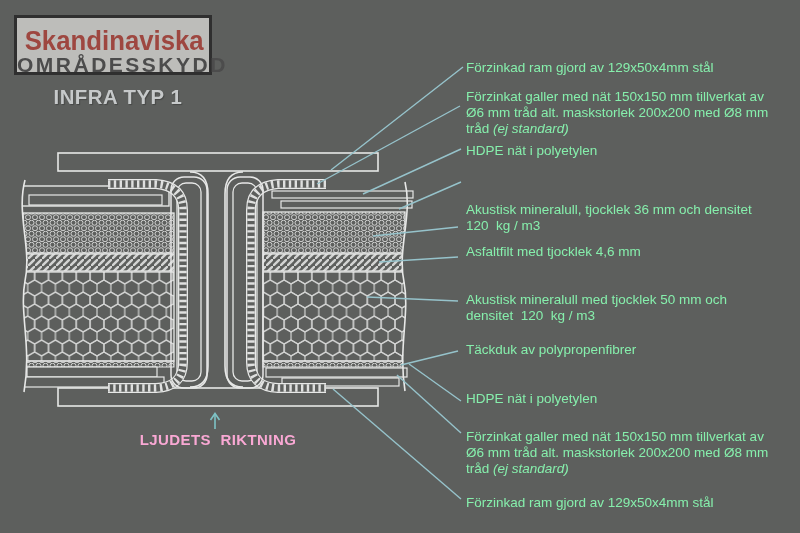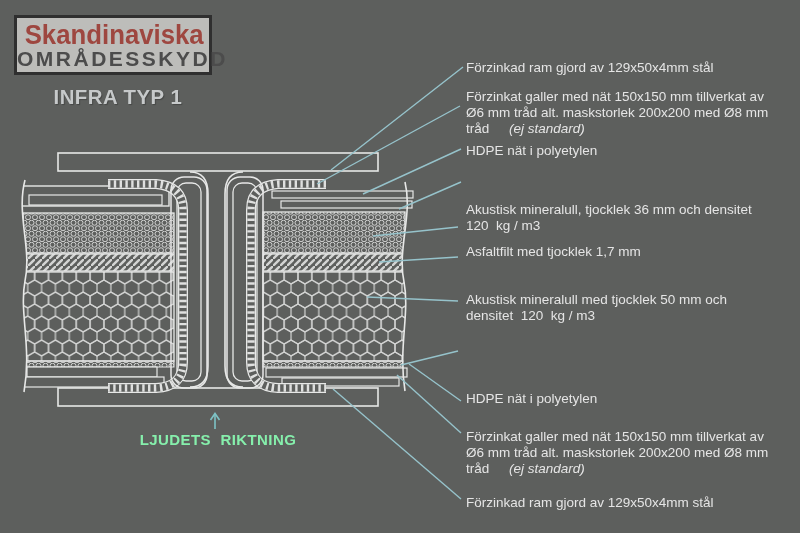--- a/index.html
+++ b/index.html
@@ -1,32 +1,32 @@
 <!DOCTYPE html>
 <html><head>
 <meta charset="utf-8">
 <style>
   html,body{margin:0;padding:0;background:#5d5f5d;}
   #stage{position:relative;width:800px;height:533px;background:#5d5f5d;overflow:hidden;
          font-family:"Liberation Sans",sans-serif;}
   svg{position:absolute;left:0;top:0;}
   .logo-box{position:absolute;left:14px;top:15px;width:198px;height:60px;box-sizing:border-box;
-            background:#bdbdba;border:3px solid #2f2f2f;text-align:center;padding-top:2px;}
+            background:#bdbdba;border:3px solid #2f2f2f;text-align:center;padding-top:8px;}
   .logo-main{font-size:28px;font-weight:bold;color:#9e4740;line-height:30px;
              transform:scaleX(.92);transform-origin:center;white-space:nowrap;}
   .logo-sub{font-size:21px;font-weight:bold;color:#4c4c4c;letter-spacing:2.5px;line-height:18px;
             white-space:nowrap;}
   .page-title{position:absolute;left:50px;top:85px;width:140px;text-align:center;
               font-size:21px;font-weight:bold;color:#c6c9ca;letter-spacing:.5px;
               transform:scaleX(.97);transform-origin:left;text-shadow:1px 1px 1px rgba(0,0,0,.25);}
   .callout{position:absolute;left:466px;width:326px;font-size:13.5px;line-height:16px;
-           color:#e5e5e5;white-space:pre-wrap;}
-  .callout .note{font-style:italic;margin-left:16px;}
+           color:#86efac;white-space:pre-wrap;}
+  .callout .note{font-style:italic;}
   .direction-label{position:absolute;left:118px;top:431px;width:200px;text-align:center;
-                   font-size:15px;font-weight:bold;color:#86efac;letter-spacing:.4px;
+                   font-size:15px;font-weight:bold;color:#f9a8d4;letter-spacing:.4px;
                    word-spacing:5px;white-space:nowrap;}
 </style>
 </head>
 <body>
 
 <div id="stage">
 
   <svg width="800" height="533" viewBox="0 0 800 533">
     <defs>
       <pattern id="dots" width="7" height="11" patternUnits="userSpaceOnUse">
@@ -128,22 +128,23 @@
 
   <div class="direction-label">LJUDETS RIKTNING</div>
 
   <div class="callout" style="top:60px"><span>Förzinkad ram gjord av 129x50x4mm stål</span> <span class="note"></span></div>
   <div class="callout" style="top:89px"><span>Förzinkat galler med nät 150x150 mm tillverkat av
 Ø6 mm tråd alt. maskstorlek 200x200 med Ø8 mm
 tråd</span> <span class="note">(ej standard)</span></div>
   <div class="callout" style="top:143px"><span>HDPE nät i polyetylen</span> <span class="note"></span></div>
   <div class="callout" style="top:202px"><span>Akustisk mineralull, tjocklek 36 mm och densitet
 120  kg / m3</span> <span class="note"></span></div>
-  <div class="callout" style="top:244px"><span>Asfaltfilt med tjocklek 1,7 mm</span> <span class="note"></span></div>
+  <div class="callout" style="top:244px"><span>Asfaltfilt med tjocklek 4,6 mm</span> <span class="note"></span></div>
   <div class="callout" style="top:292px"><span>Akustisk mineralull med tjocklek 50 mm och
 densitet  120  kg / m3</span> <span class="note"></span></div>
+  <div class="callout" style="top:342px"><span>Täckduk av polypropenfibrer</span> <span class="note"></span></div>
   <div class="callout" style="top:391px"><span>HDPE nät i polyetylen</span> <span class="note"></span></div>
   <div class="callout" style="top:429px"><span>Förzinkat galler med nät 150x150 mm tillverkat av
 Ø6 mm tråd alt. maskstorlek 200x200 med Ø8 mm
 tråd</span> <span class="note">(ej standard)</span></div>
   <div class="callout" style="top:495px"><span>Förzinkad ram gjord av 129x50x4mm stål</span> <span class="note"></span></div>
 
 </div>
 
 </body></html>

